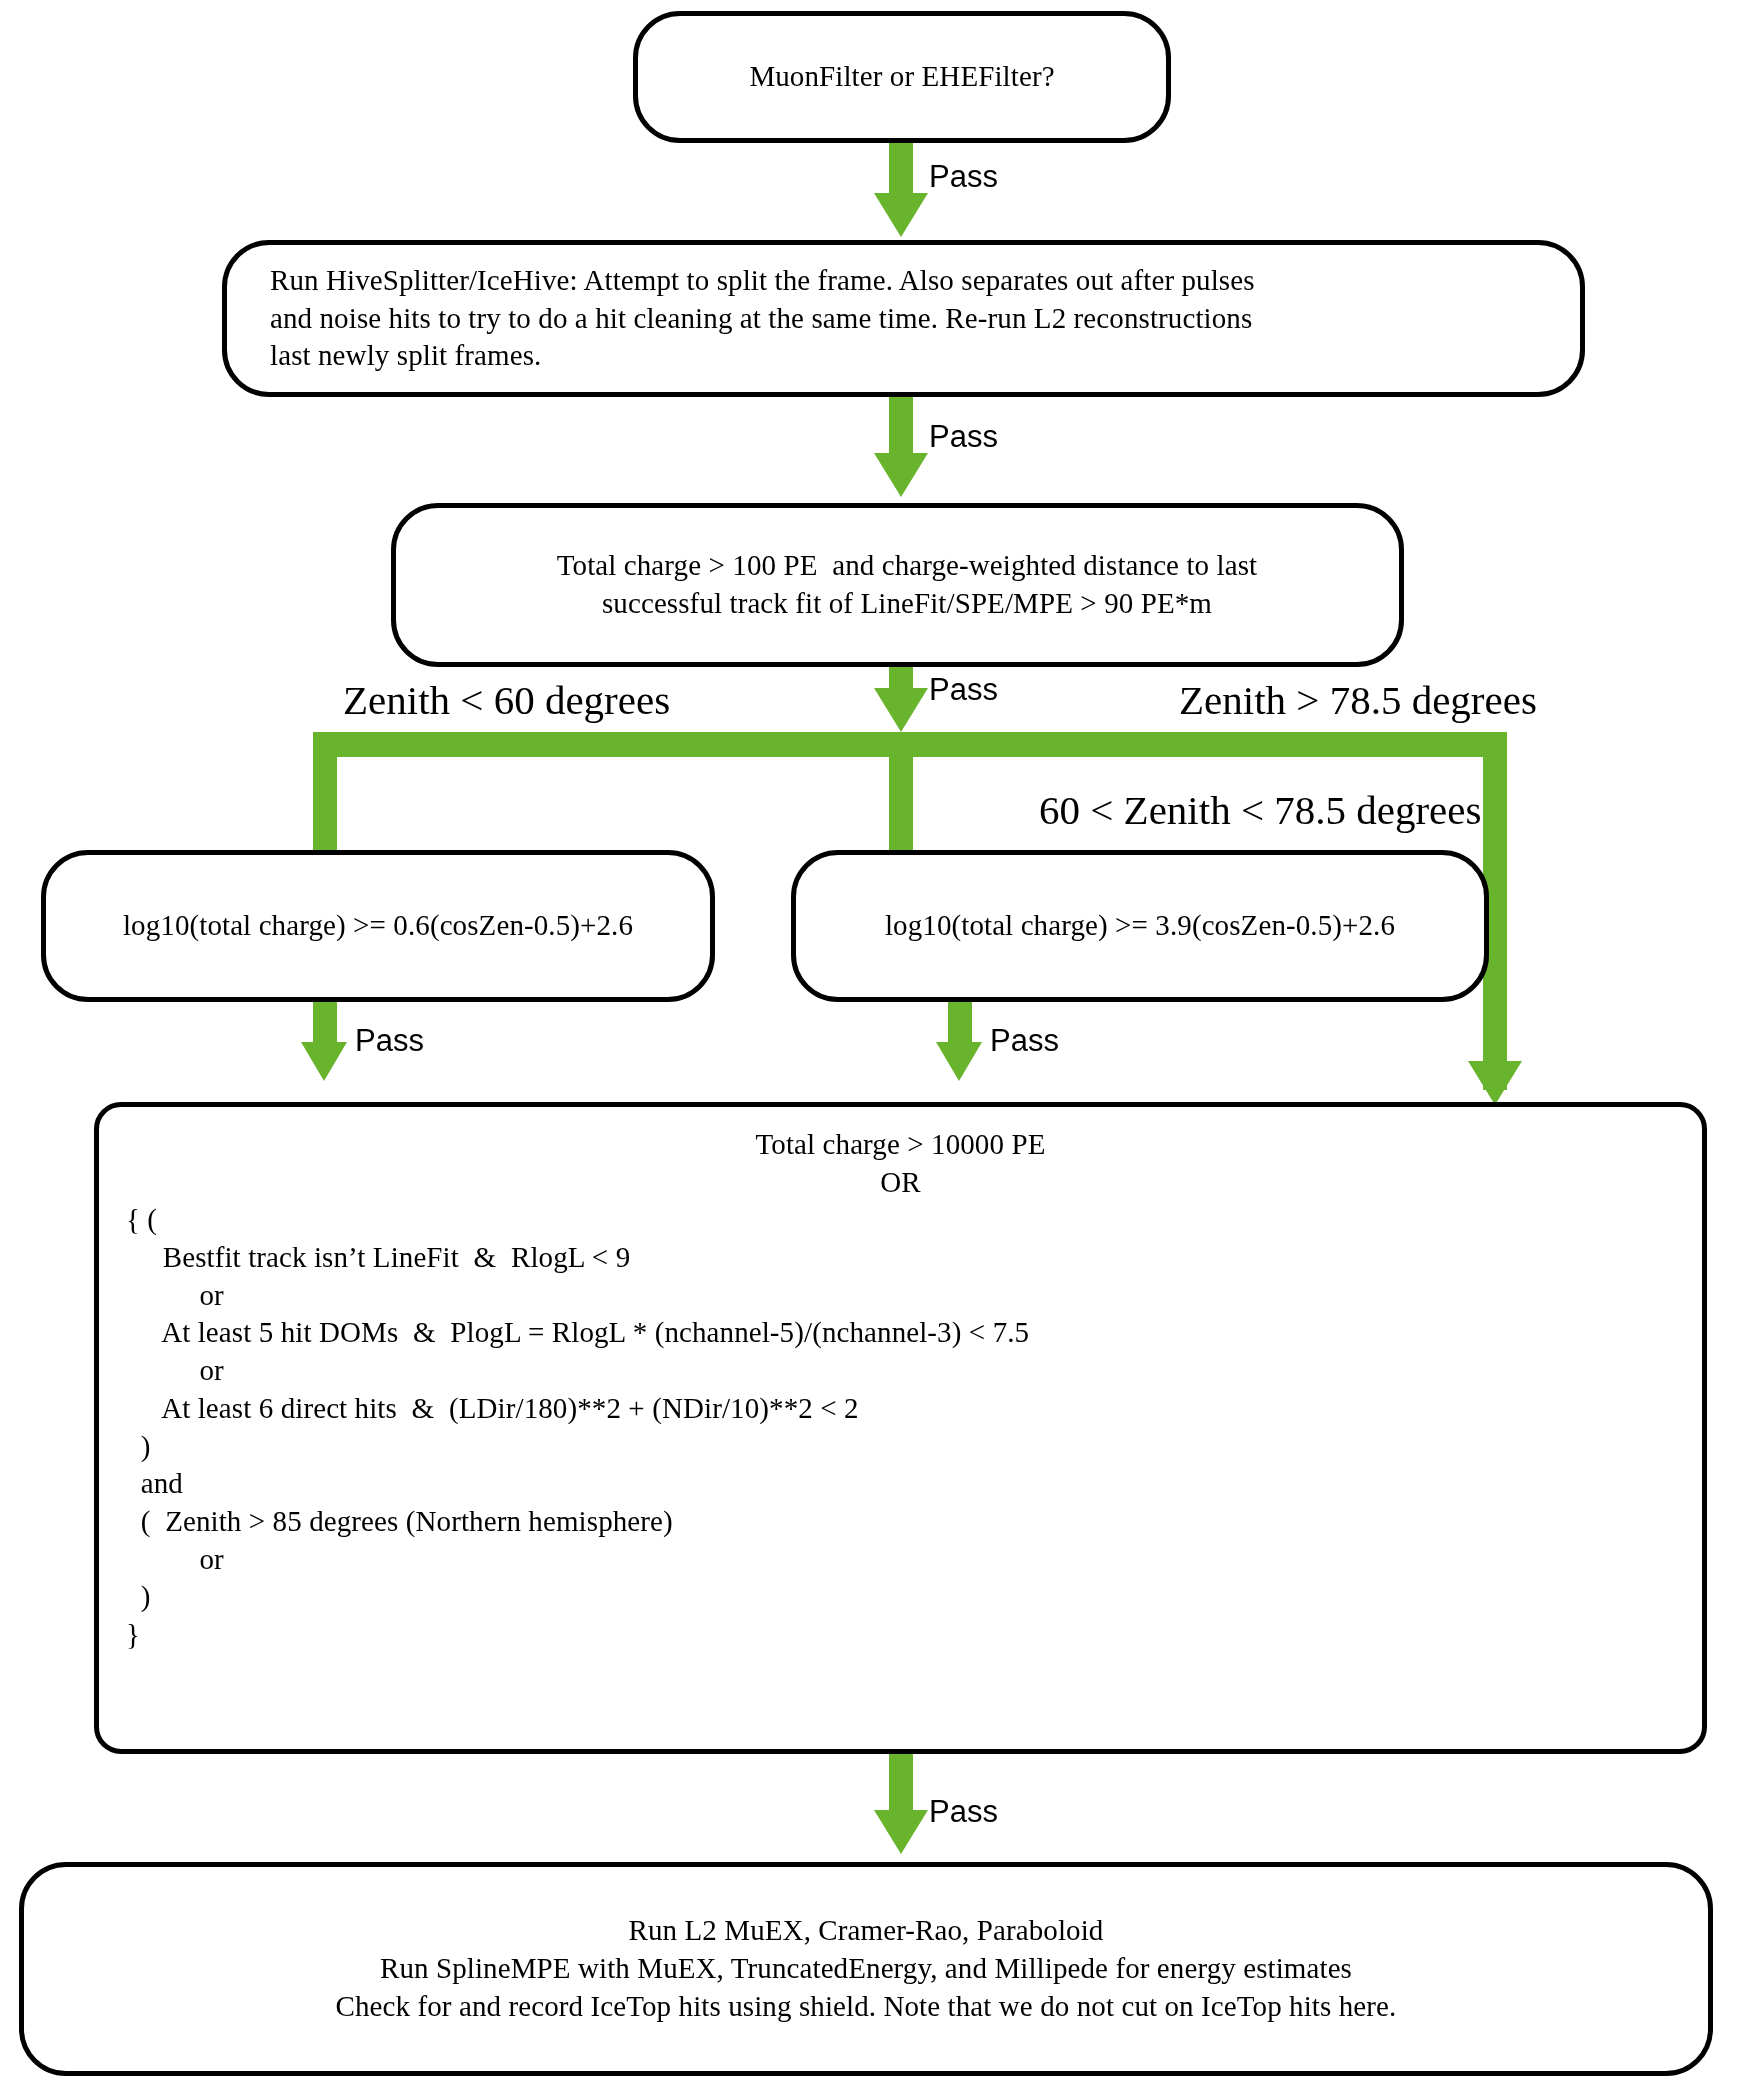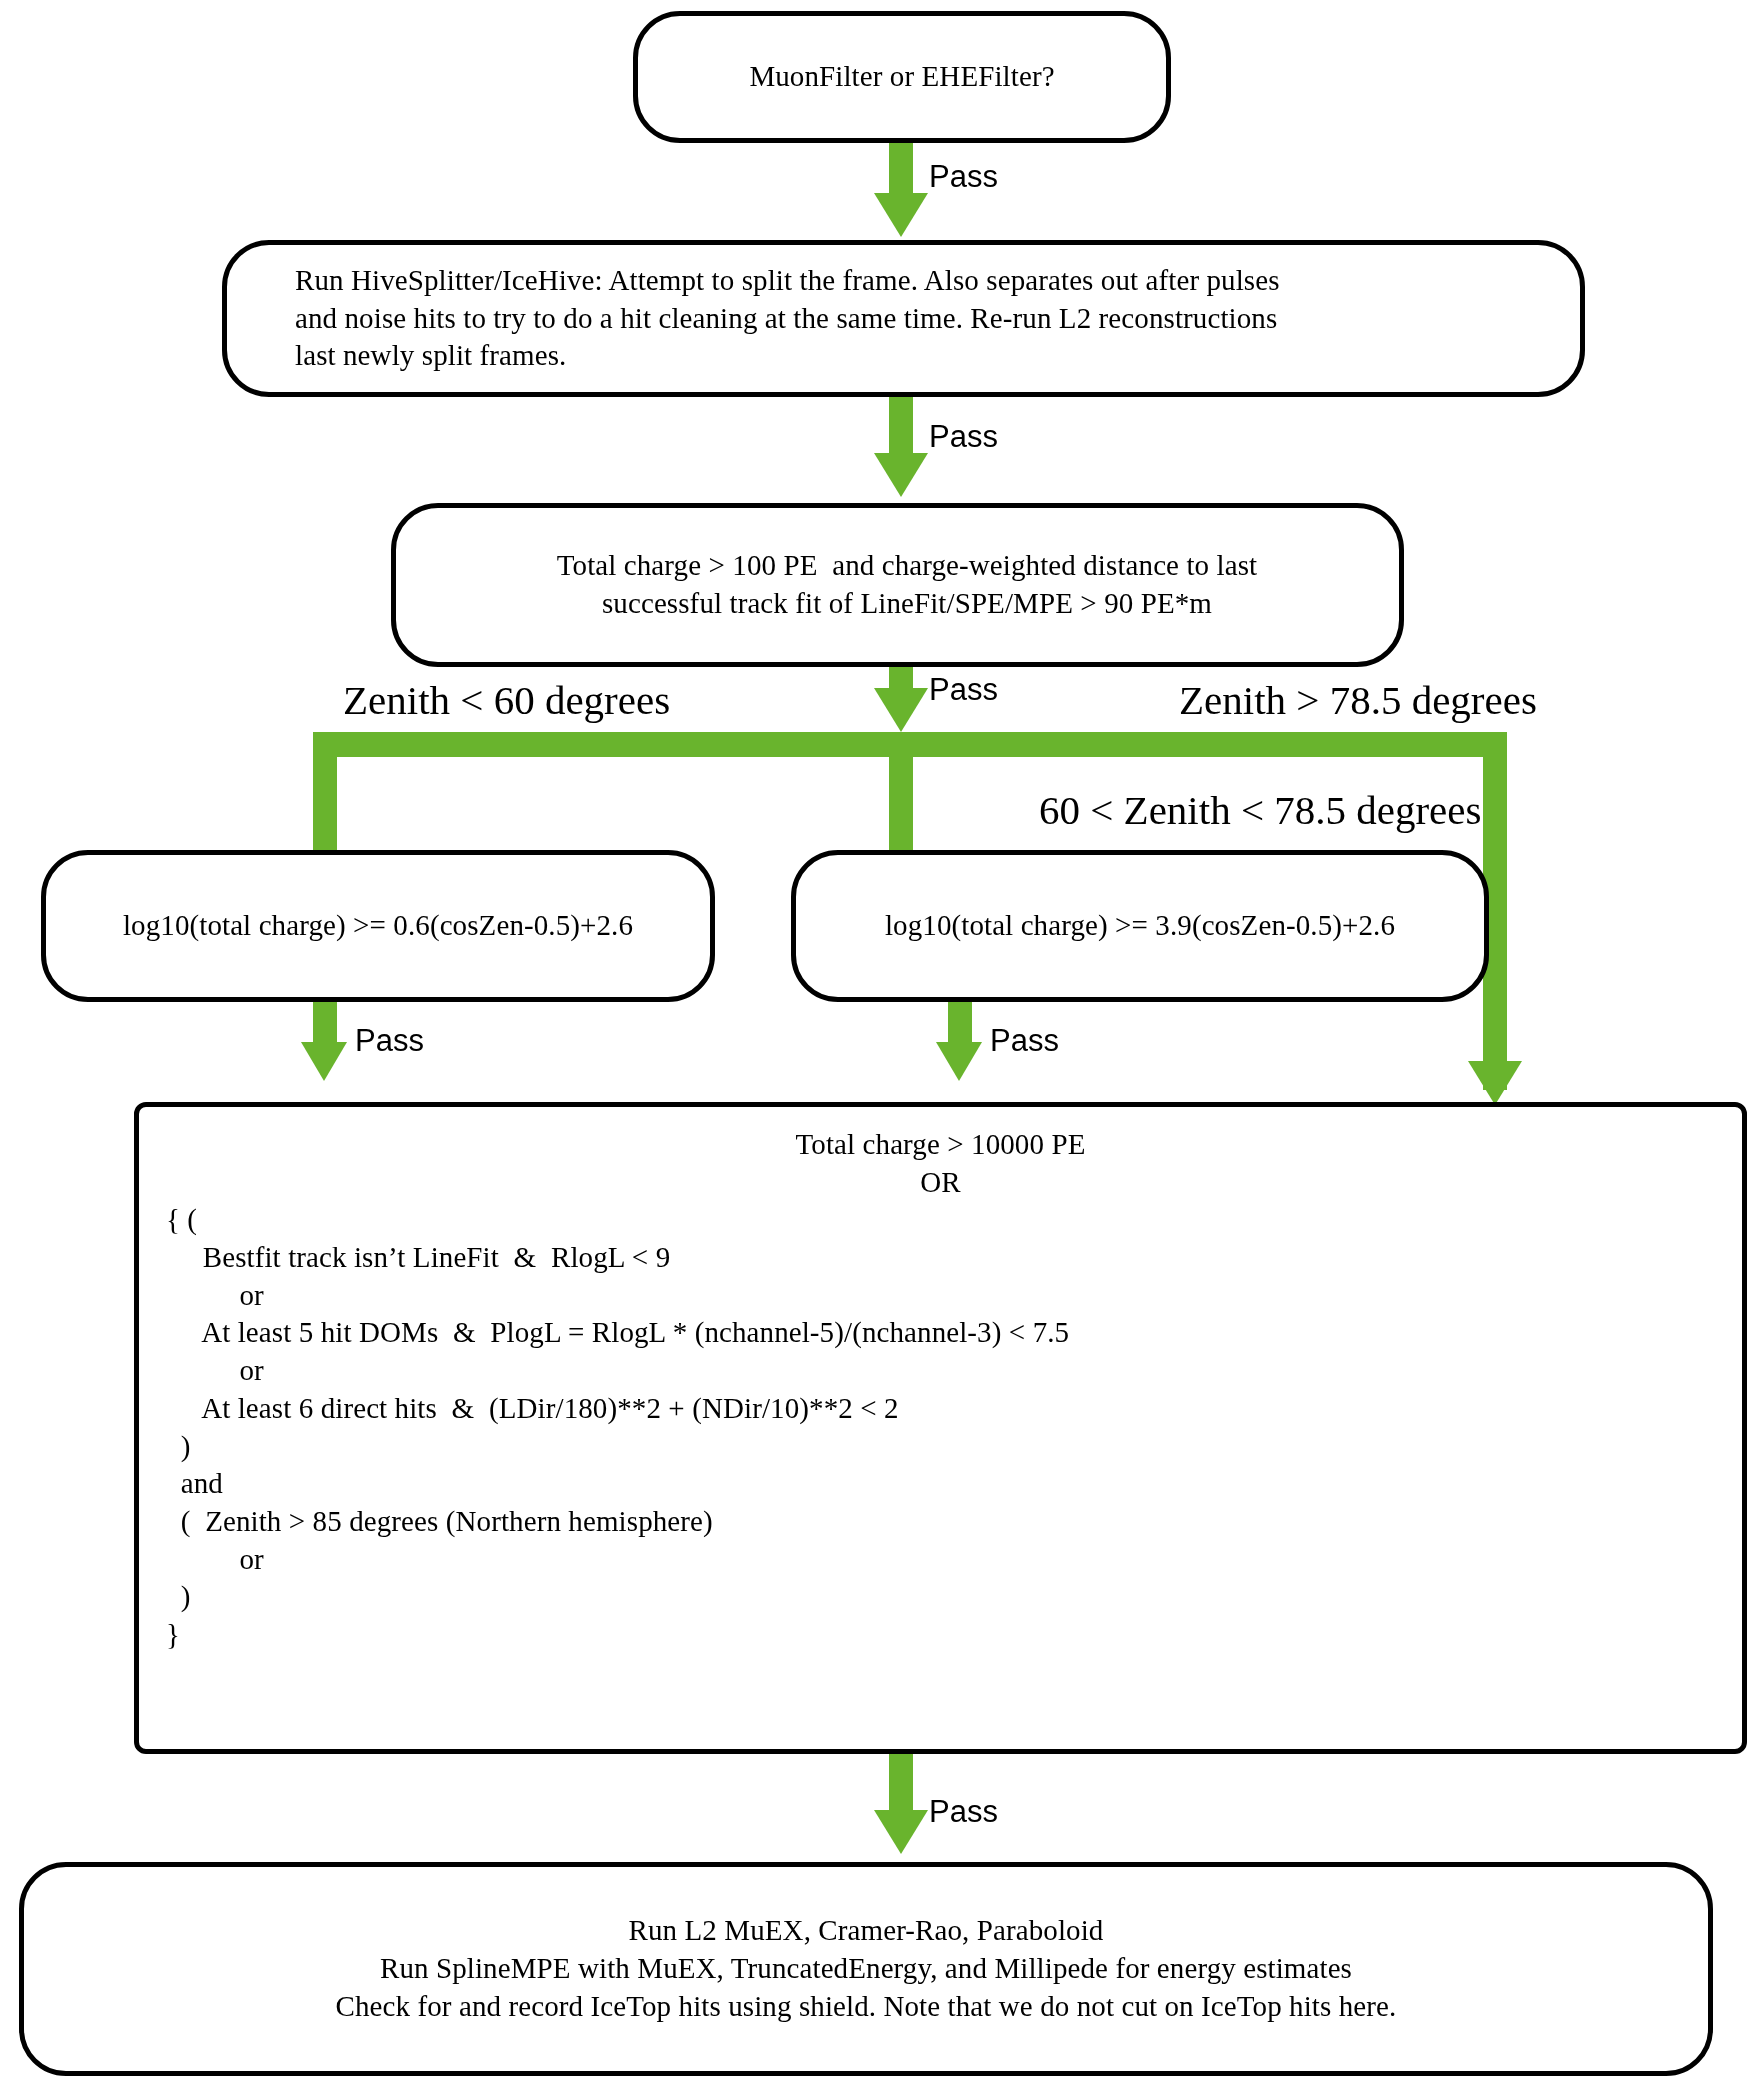--- a/index.html
+++ b/index.html
@@ -33,22 +33,21 @@
     font-size: 29px;
     letter-spacing: 0.1px;
     z-index: 3;
   }
   .node .txt { width: 100%; padding: 0 20.4px; }
   .node .txt div { white-space: pre; }
 
   
   .node.big {
     align-items: flex-start;
-    border-radius: 12px;
-    margin-left: 40px;
+    border-radius: 27px;
   }
   .node.big .txt {
     padding: 19px 27px 0 27px;
     text-align: left;
   }
   .node.big .center { text-align: center; }
 
   
   .gstem {                     
     position: absolute;
@@ -98,21 +97,21 @@
     <div class="txt">
       <div>MuonFilter or EHEFilter?</div>
     </div>
   </div>
 
   <div class="gstem" style="left:889px; top:138px; width:23.6px; height:57px;"></div>
   <div class="ghead" style="left:874px; top:193px;"></div>
   <div class="elabel" style="left:929px; top:159px;">Pass</div>
 
   <div class="node" style="left:222px; top:240px; width:1363px; height:157px;">
-    <div class="txt" style="text-align:left; padding-left:43px;margin-left:25px;">
+    <div class="txt" style="text-align:left; padding-left:43px;">
       <div>Run HiveSplitter/IceHive: Attempt to split the frame. Also separates out after pulses</div>
       <div>and noise hits to try to do a hit cleaning at the same time. Re-run L2 reconstructions</div>
       <div>last newly split frames.</div>
     </div>
   </div>
 
   <div class="gstem" style="left:889px; top:395px; width:23.6px; height:60px;"></div>
   <div class="ghead" style="left:874px; top:453px;"></div>
   <div class="elabel" style="left:929px; top:419px;">Pass</div>
 

